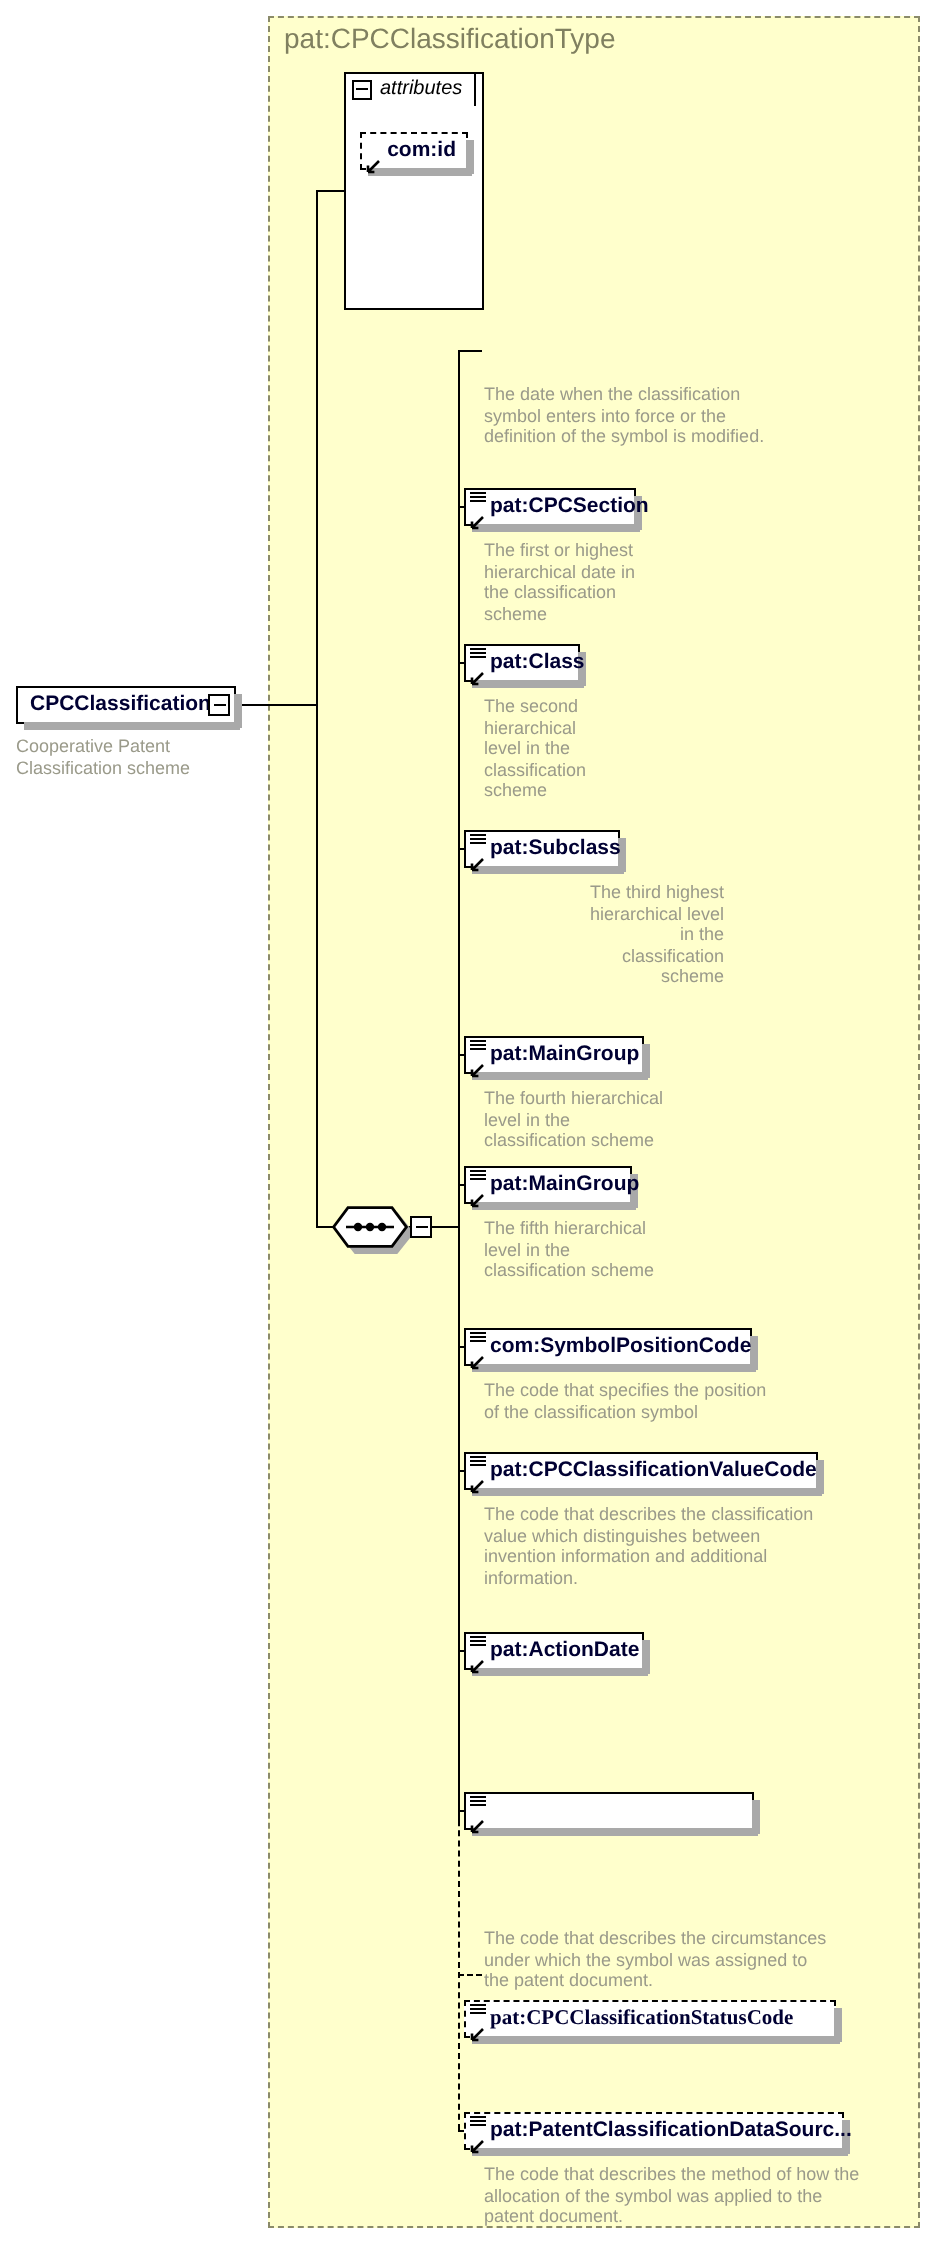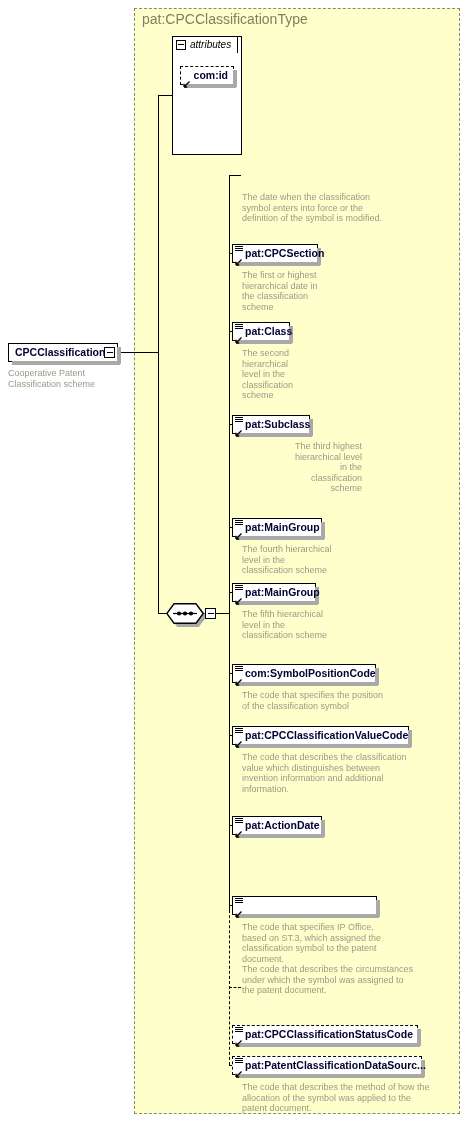--- a/index.html
+++ b/index.html
@@ -482,27 +482,23 @@
         <i></i>
       </span>
     <span class="ref-arrow">
       <svg width="7" height="7" viewBox="0 0 7 7">
           <path d="M6.5 0.5 L1 6 M1 6 L1 2.8 M1 6 L4.2 6" stroke="#000" stroke-width="1.3" fill="none"></path>
         </svg>
     </span>
     <span class="shadow"></span>
     <span class="shadow-r"></span>
   </div>
-  <div class="desc" style="left:242px; top:922px; width:212px;">The code that specifies IP Office,
-based on ST.3, which assigned the
-classification symbol to the patent
-document.</div>
 
   <div class="dline h" style="left:229px; top:987px; width:12px;"></div>
-  <div class="node dashed" style="left:232px; top:1025px; width:186px;">
+  <div class="node dashed" style="left:232px; top:1000px; width:186px;font-family:Liberation Serif, serif;">
     <span class="el-icon">
         <i></i>
         <i></i>
         <i></i>
       </span>
     <span class="ref-arrow">
       <svg width="7" height="7" viewBox="0 0 7 7">
           <path d="M6.5 0.5 L1 6 M1 6 L1 2.8 M1 6 L4.2 6" stroke="#000" stroke-width="1.3" fill="none"></path>
         </svg>
     </span>

